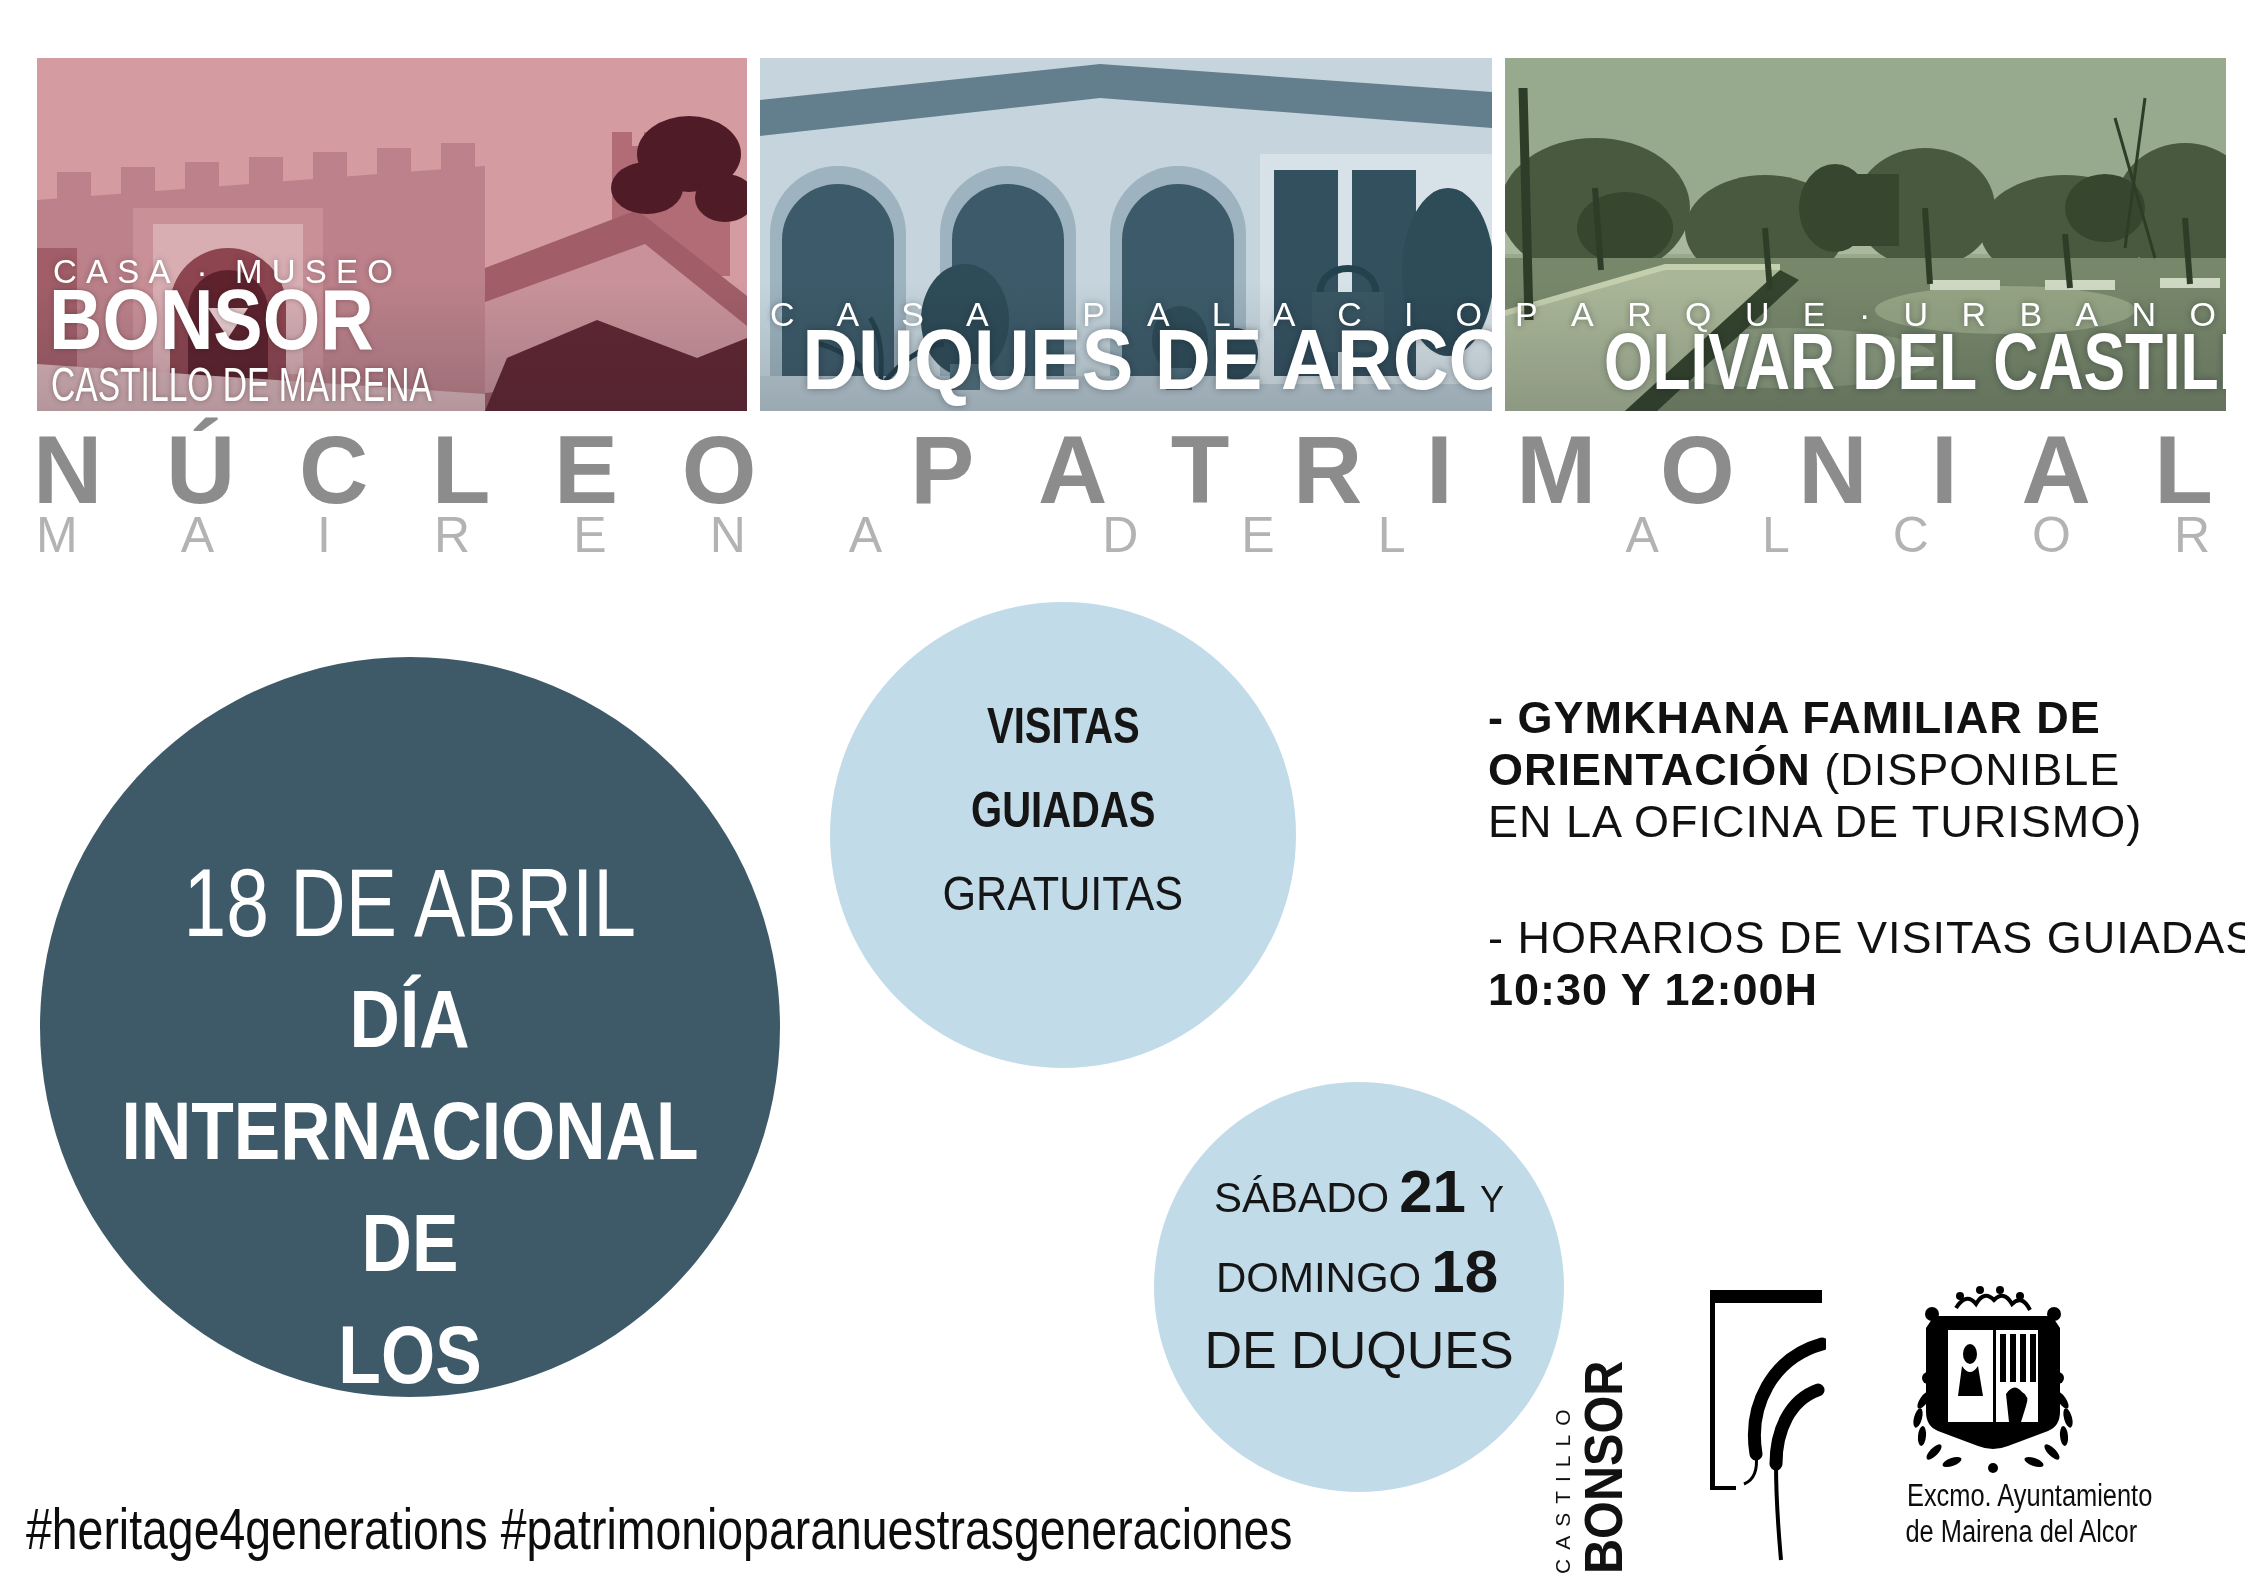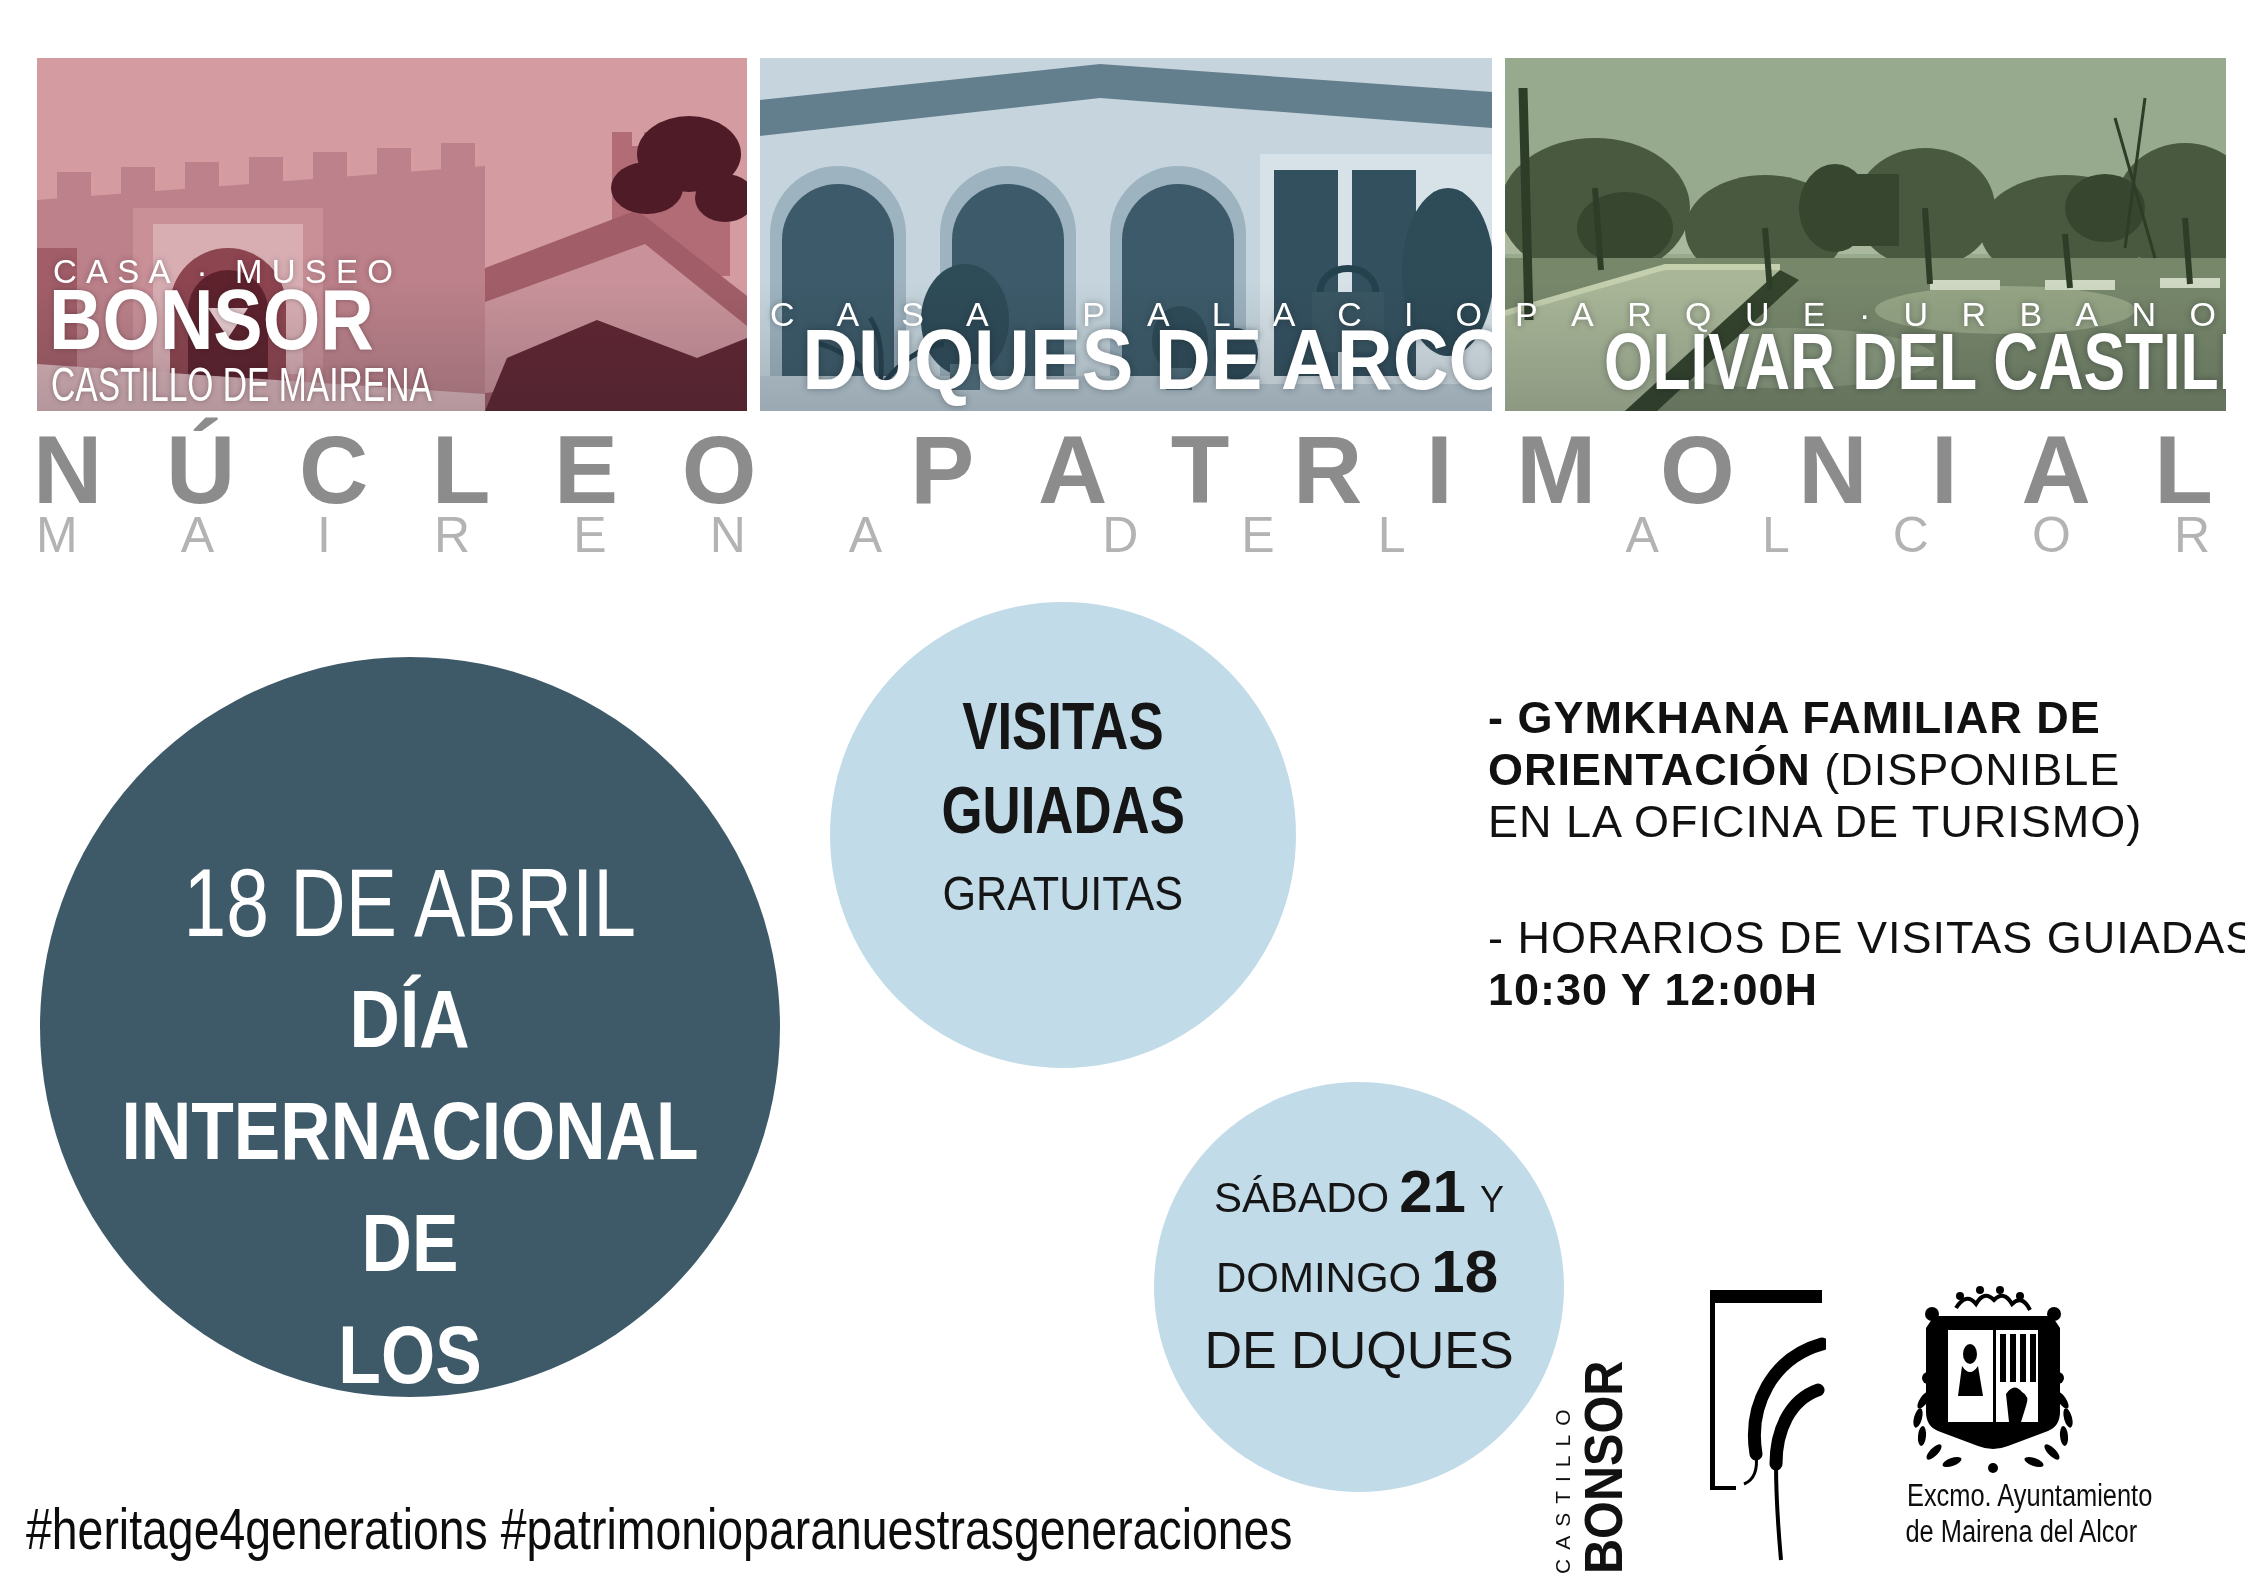--- a/index.html
+++ b/index.html
@@ -44,21 +44,21 @@
   
   .circle{position:absolute;border-radius:50%;text-align:center;}
   .date-circle{left:40px;top:657px;width:740px;height:740px;background:var(--dark-circle,#3e5968);
                color:#fff;padding-top:186px;}
   .date-headline{font-size:96px;line-height:120px;font-weight:normal;}
   .date-headline .ib{display:inline-block;transform:scaleX(.8);}
   .date-line{font-size:82px;line-height:112px;font-weight:700;}
   .date-line .ib{display:inline-block;transform:scaleX(.85);}
   .visits-circle{left:830px;top:602px;width:466px;height:466px;background:var(--light-circle,#c2dbe9);
                  color:#151515;padding-top:82px;}
-  .visits-line{font-size:66px;line-height:84px;font-weight:bold;}
+  .visits-line{font-size:50px;line-height:84px;font-weight:bold;}
   .visits-line .ib{display:inline-block;transform:scaleX(.8);}
   .visits-line.light{font-size:48px;font-weight:400;}
   .visits-line.light .ib{transform:scaleX(.9);}
   .days-circle{left:1154px;top:1082px;width:410px;height:410px;background:var(--light-circle,#c2dbe9);
                color:#151515;padding-top:74px;}
   .days-line{font-size:42px;line-height:72px;font-weight:400;white-space:nowrap;}
   .days-num{font-size:60px;font-weight:bold;margin:12px 4px 0 10px;}
   .days-conj{font-size:36px;margin-left:10px;}
   .days-tail{font-size:52px;}
 

